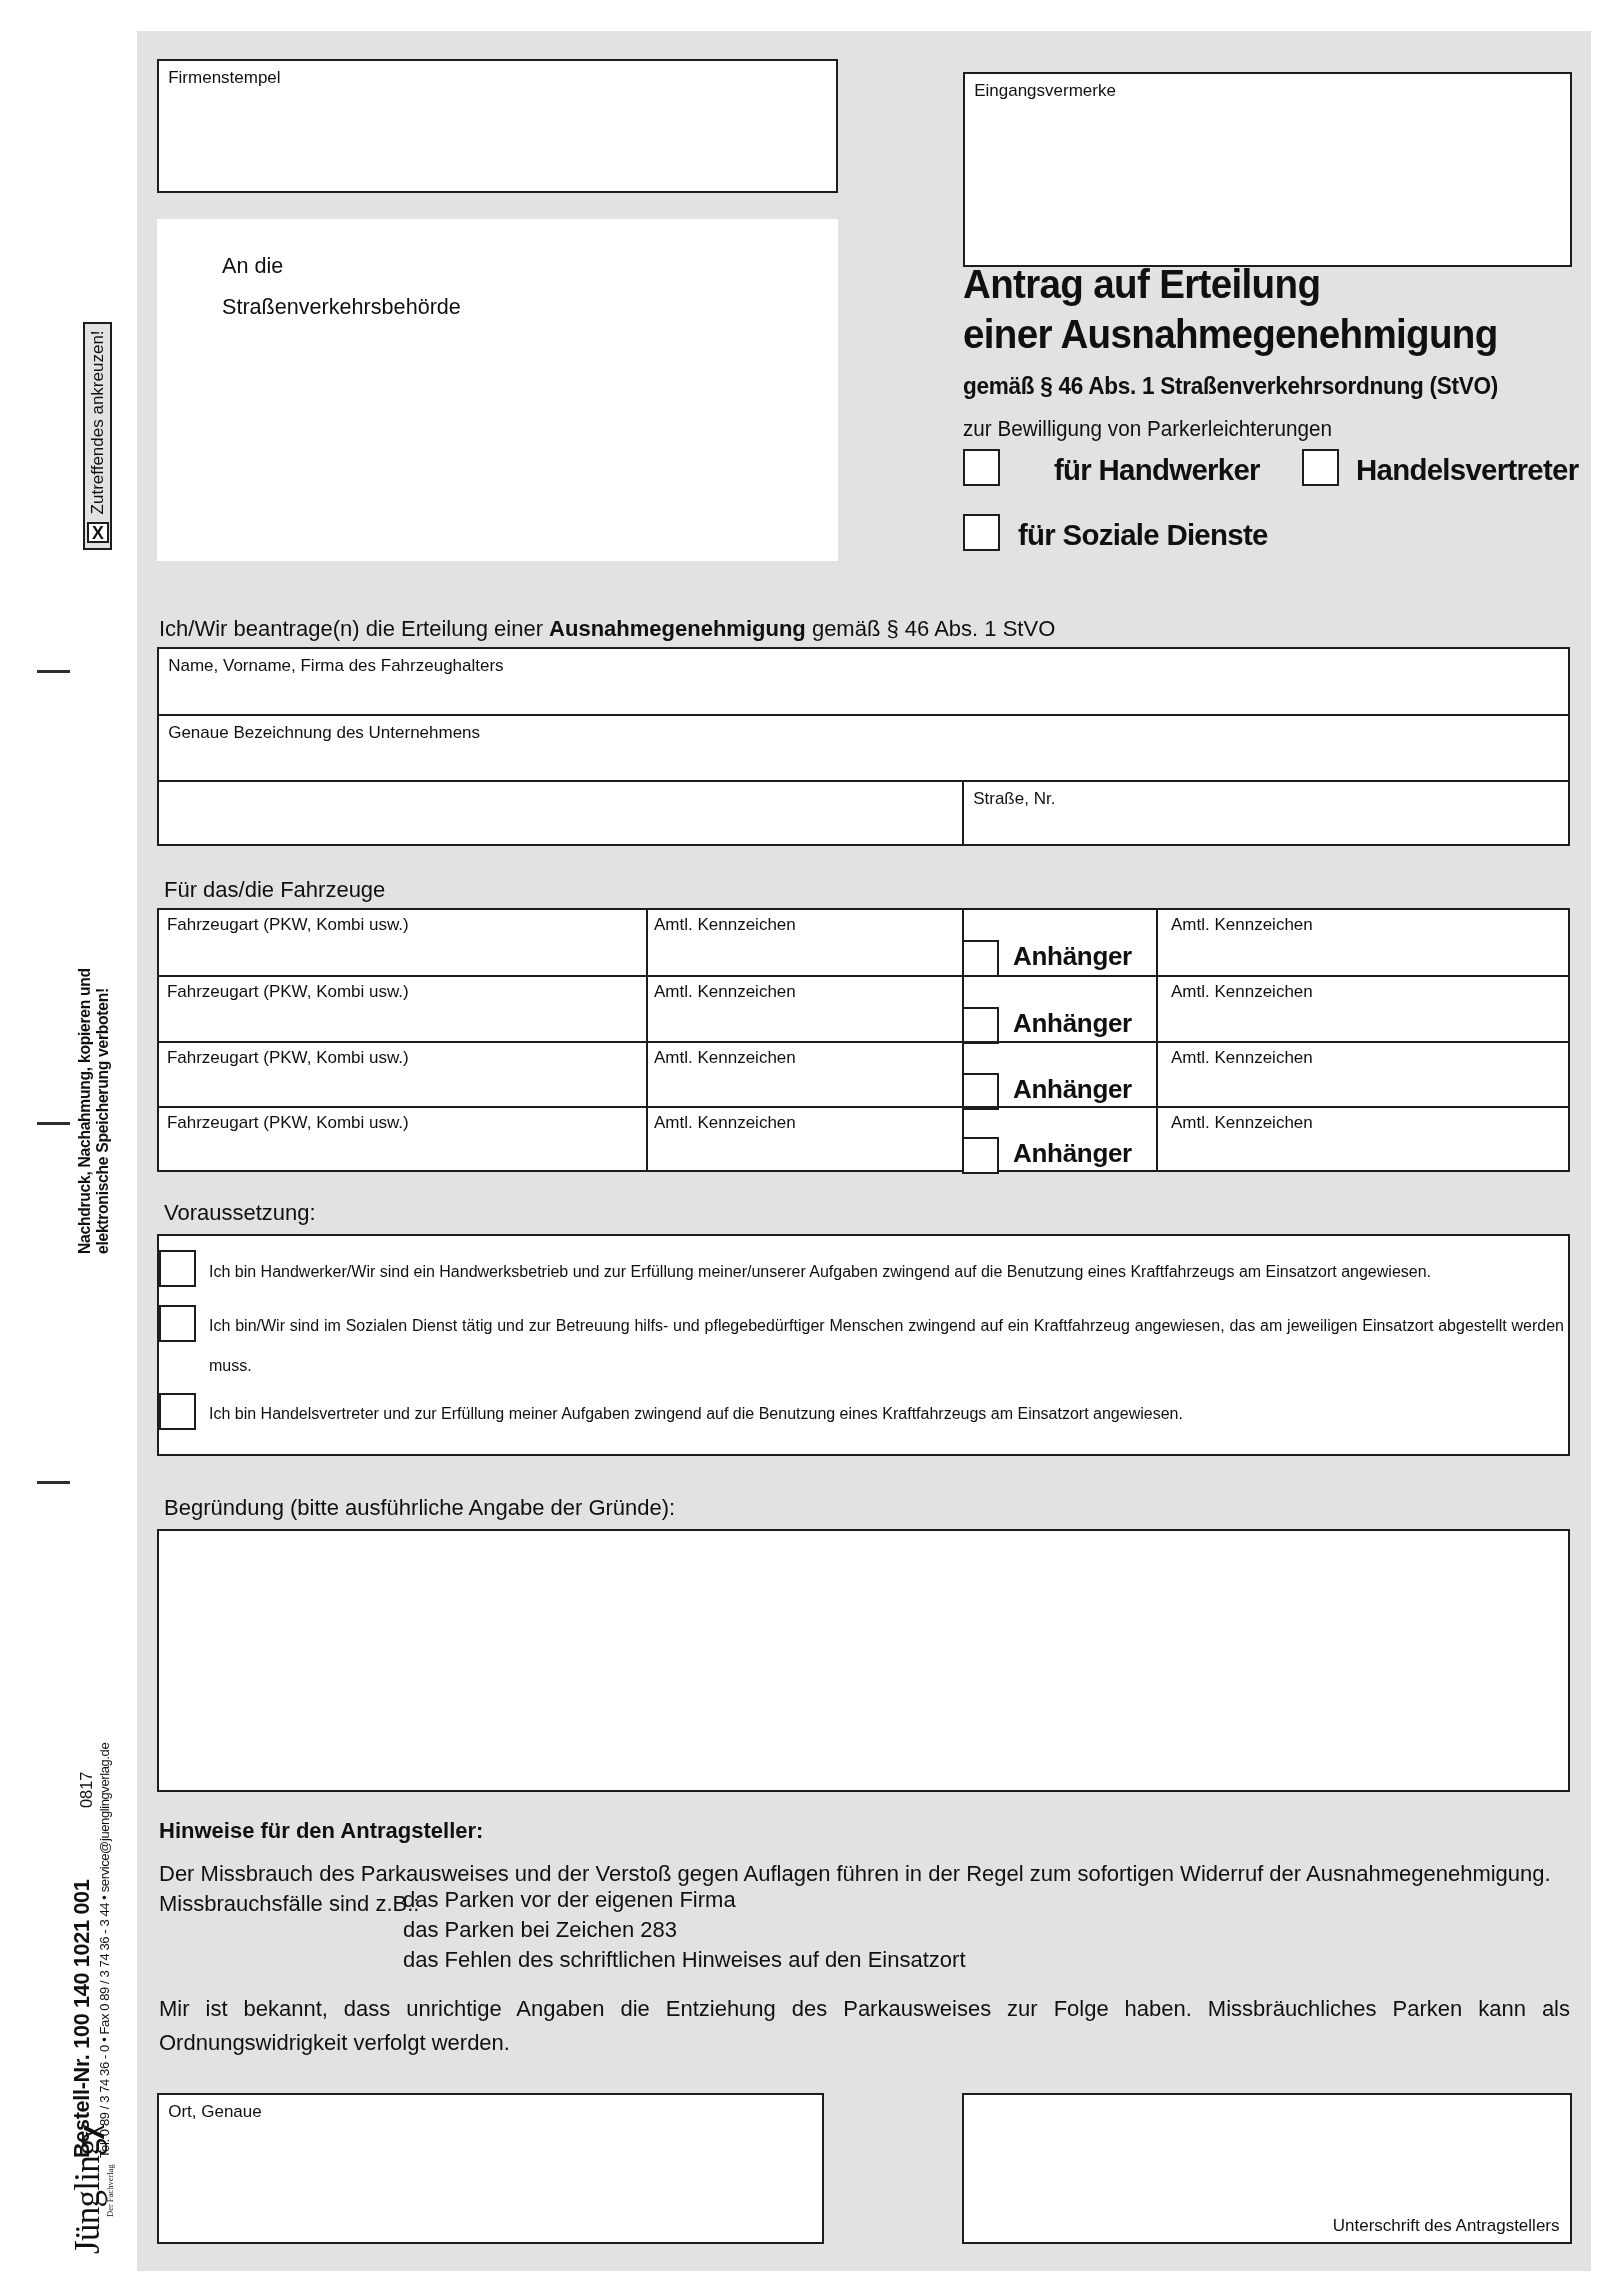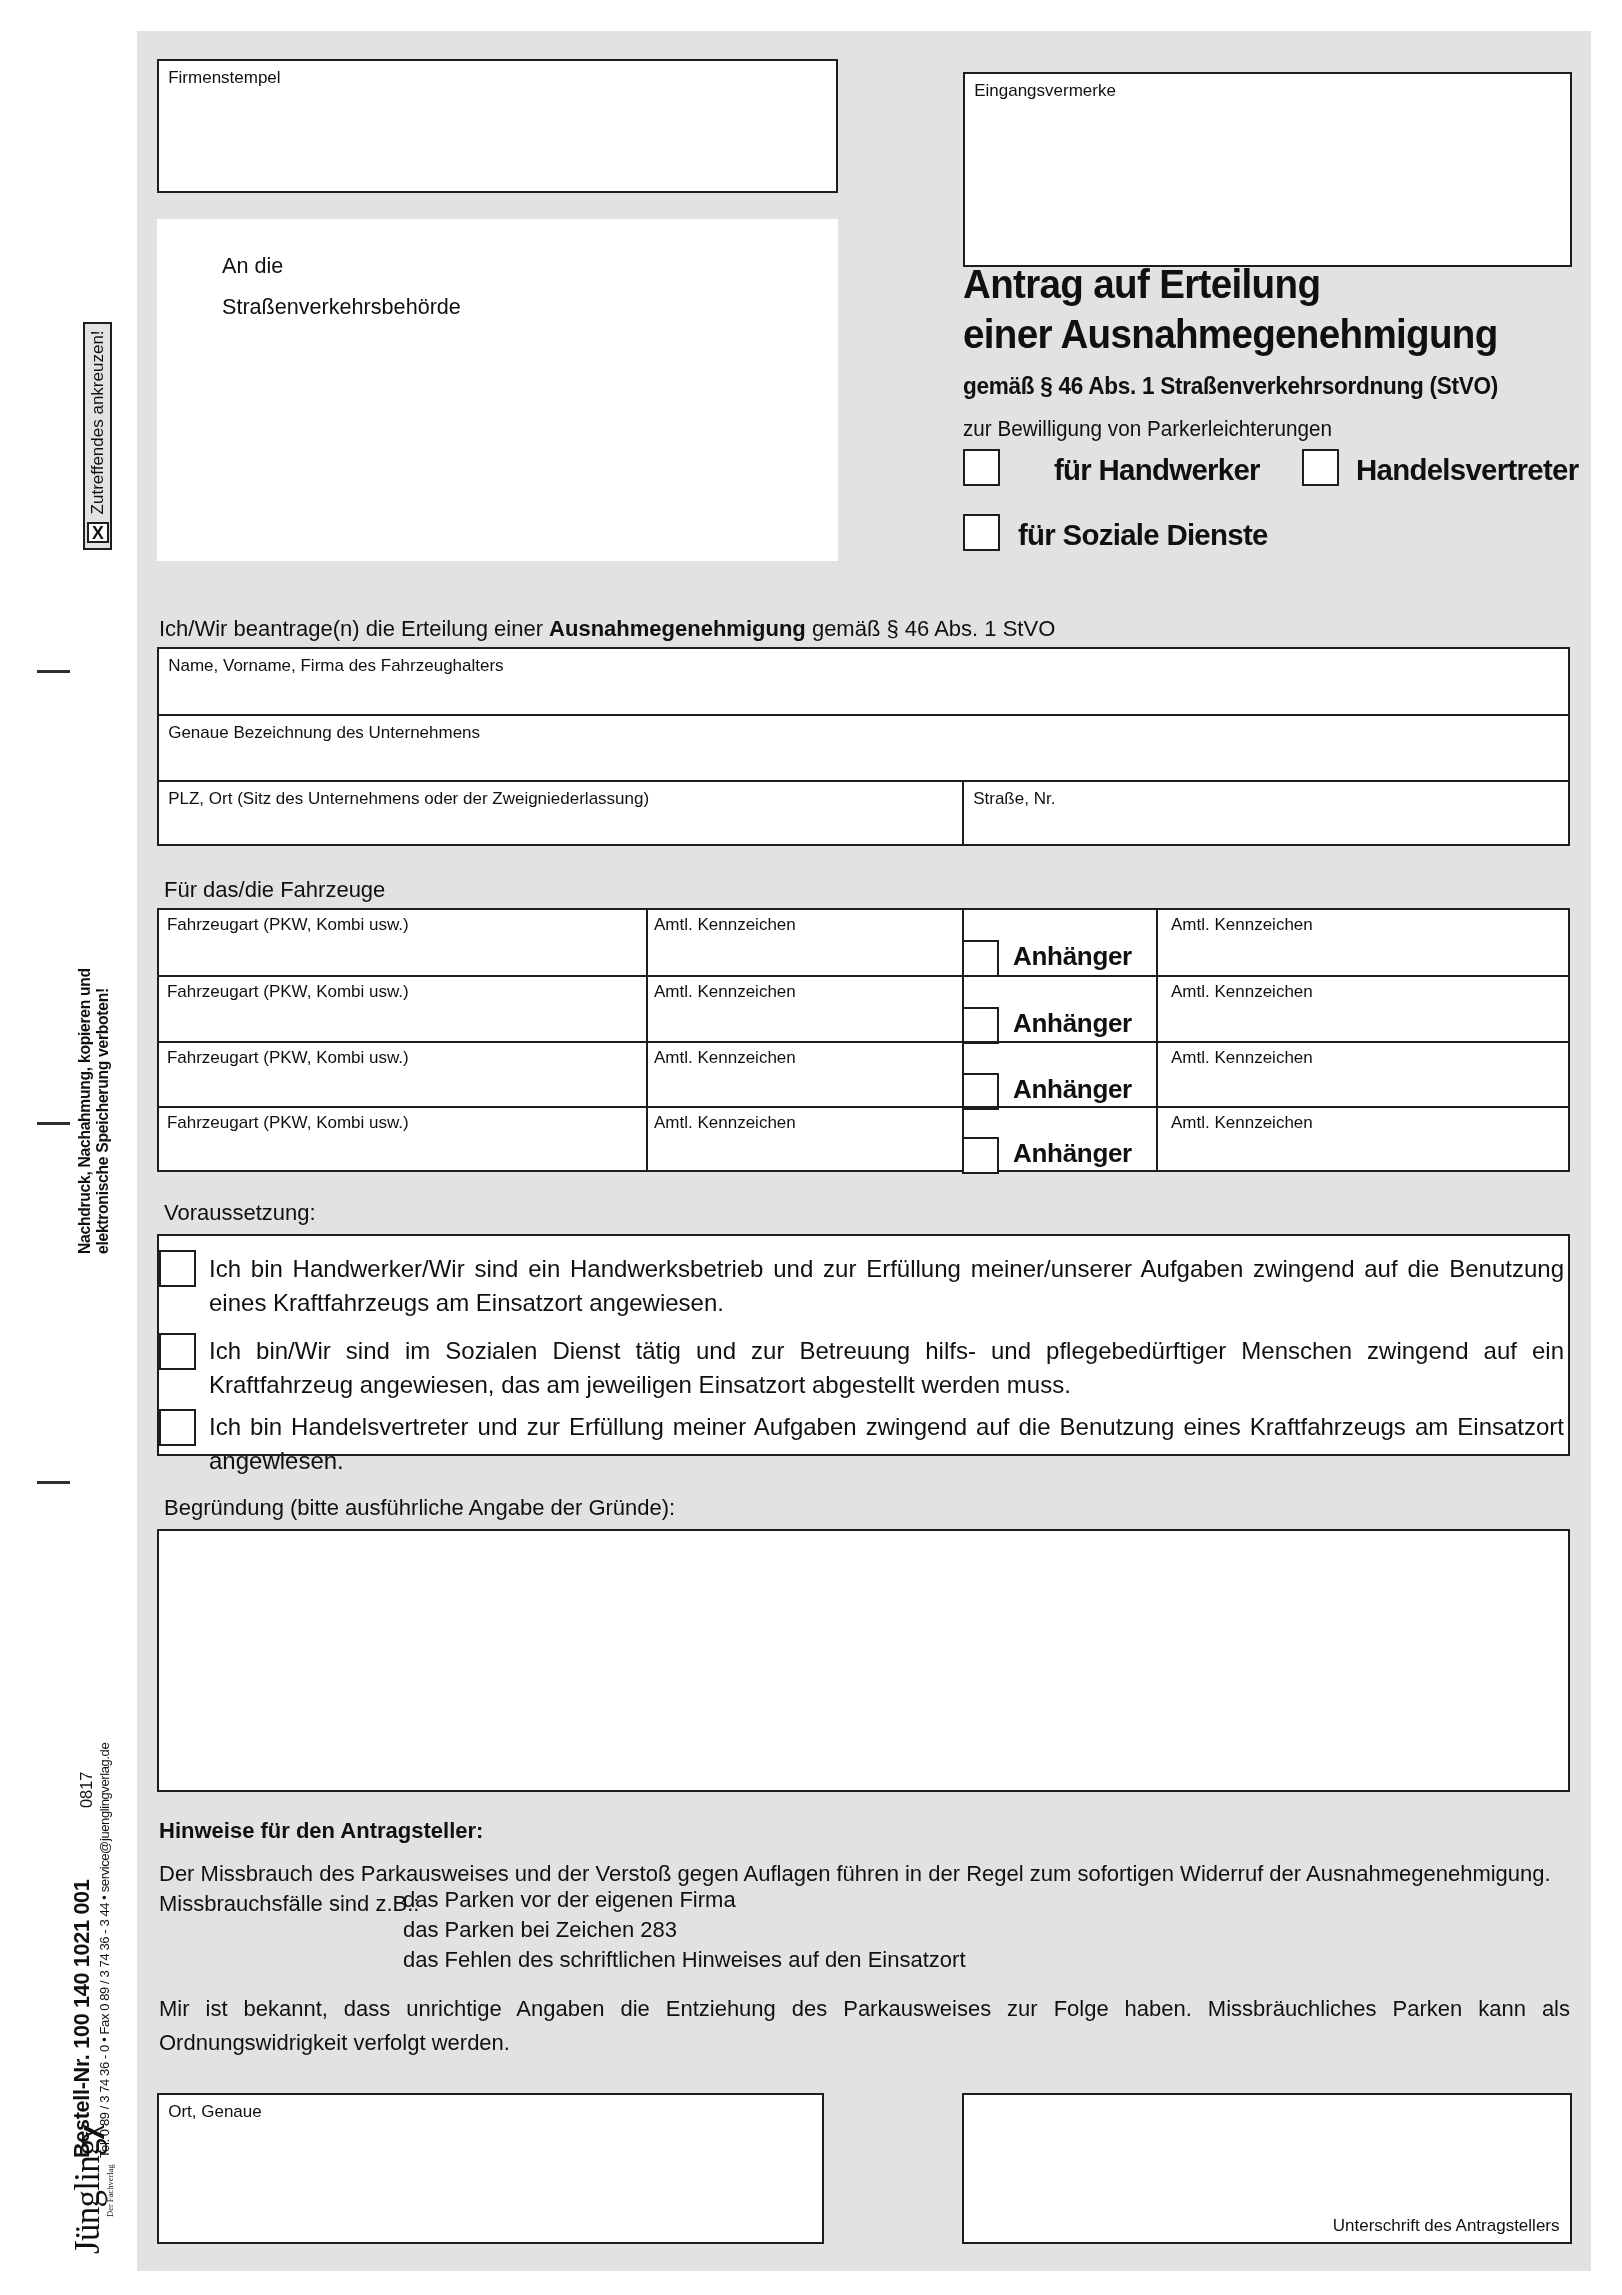--- a/index.html
+++ b/index.html
@@ -44,21 +44,21 @@
   .vrow{position:absolute;left:0;right:0;height:65px;}
   .vdiv{position:absolute;top:0;bottom:0;width:2px;background:#1d1d1d;}
   .trailer-cb{left:803px;bottom:-2px;top:auto;}
   .trailer-lbl{position:absolute;left:854px;bottom:2.6px;font-size:26px;font-weight:bold;letter-spacing:-0.3px;}
   .vlabel1{position:absolute;left:7.9px;top:5.2px;}
   .vlabel2{position:absolute;left:495px;top:5.2px;}
   .vlabel3{position:absolute;left:1012px;top:5.2px;}
   
   .req-box{position:absolute;left:157px;top:1234px;width:1413px;height:222px;background:#fff;
            border:2px solid #1d1d1d;box-sizing:border-box;padding-top:15.7px;}
-  .req-item{position:relative;margin:0 2.6px 0 0;padding-left:50px;font-size:24px;line-height:34px;
+  .req-item{position:relative;margin:0 2.6px 0 0;padding-left:50px;font-size:16px;line-height:40px;
             text-align:justify;width:1355px;}
   .req-item .checkbox{left:0;top:-1.3px;}
   .reason-box{position:absolute;left:157px;top:1529px;width:1413px;height:263px;background:#fff;
               border:2px solid #1d1d1d;box-sizing:border-box;}
   
   .notes-head{position:absolute;left:159px;top:1818px;font-size:22px;font-weight:bold;}
   .notes-p{position:absolute;left:159px;font-size:22px;line-height:34px;}
   .notes-ex{position:absolute;left:403px;font-size:22px;text-align:right;}
   .notes-justify{width:1411px;text-align:justify;}
   
@@ -119,23 +119,20 @@
   <div class="intro"><span>Ich/Wir beantrage(n) die Erteilung einer </span><b>Ausnahmegenehmigung</b><span> gemäß § 46 Abs. 1 StVO</span></div>
 
   <div class="app-table">
     <div class="app-row pad" style="top:0;height:65px;">
       <span class="lbl">Name, Vorname, Firma des Fahrzeughalters</span>
     </div>
     <div class="app-row pad row-line" style="top:65px;height:65px;">
       <span class="lbl">Genaue Bezeichnung des Unternehmens</span>
     </div>
     <div class="app-row row-line" style="top:131px;height:64px;">
-      <div class="pad" style="position:absolute;left:0;top:0;bottom:0;width:803px;box-sizing:border-box;">
-        <span class="lbl">PLZ, Ort (Sitz des Unternehmens oder der Zweigniederlassung)</span>
-      </div>
       <div class="split-cell pad">
         <span class="lbl">Straße, Nr.</span>
       </div>
     </div>
   </div>
 
   <div class="sec-label" style="left:164px;top:877px;">Für das/die Fahrzeuge</div>
   <div class="veh-table">
     <div class="vrow" style="top:0;">
       <div class="vdiv" style="left:487px;"></div>

